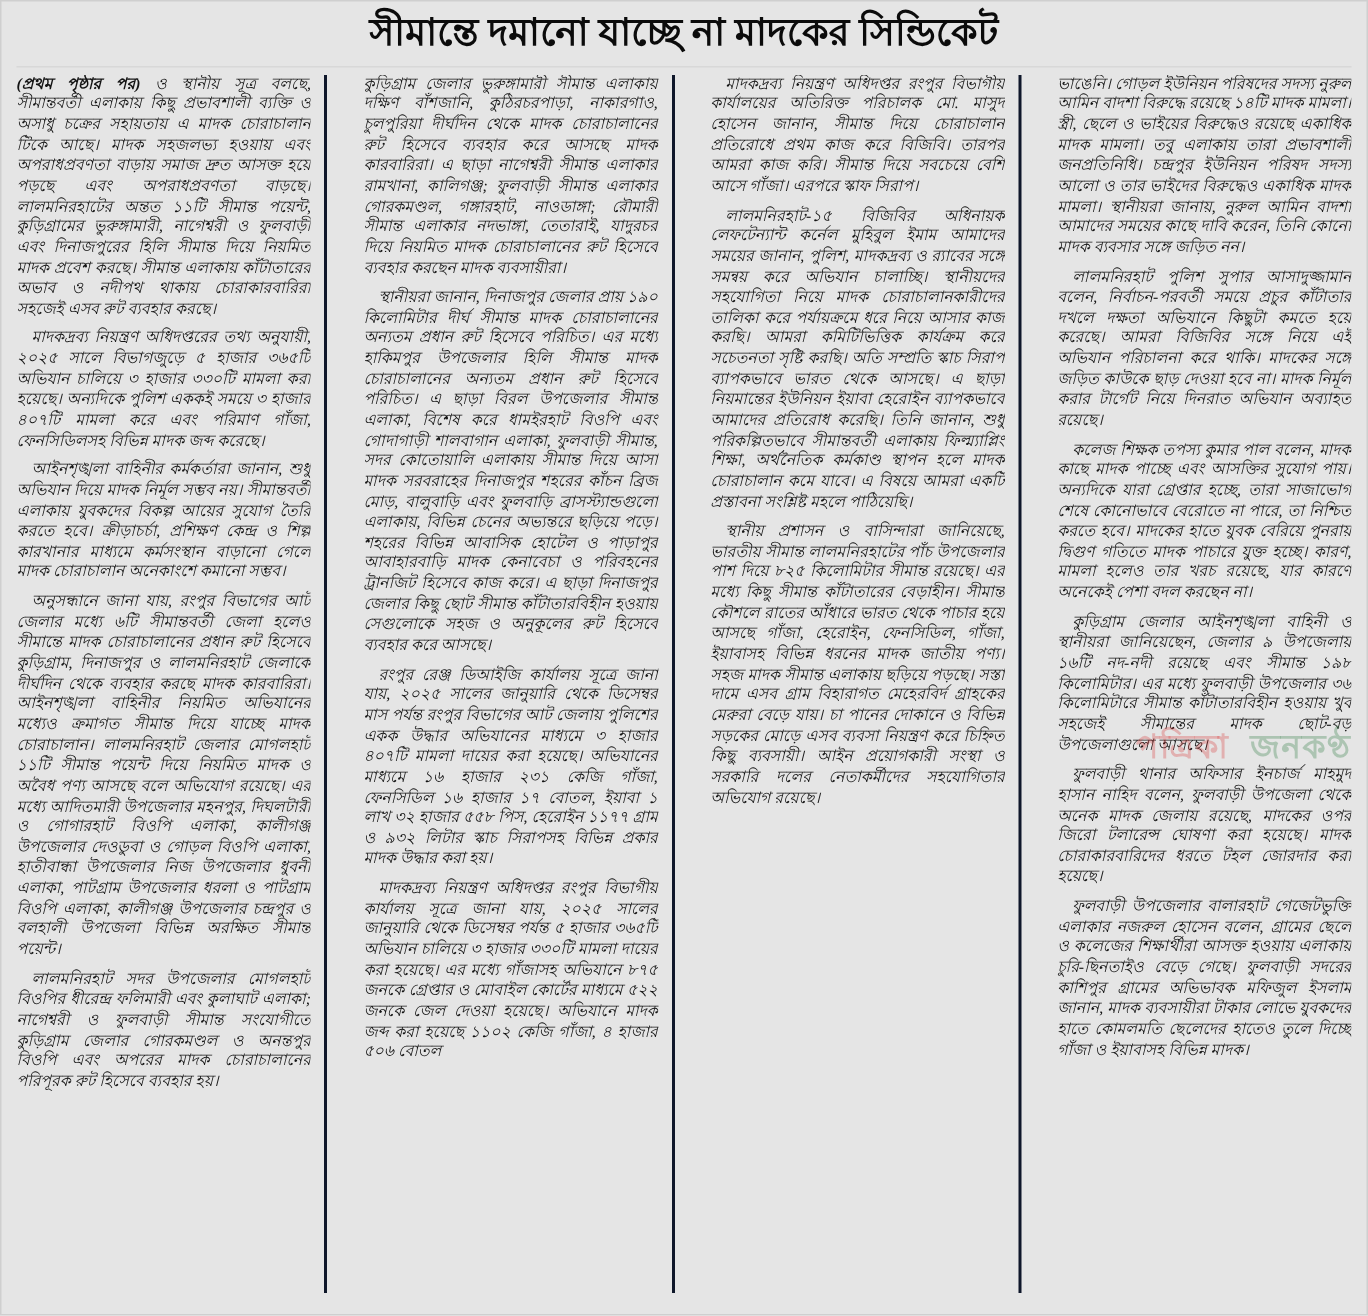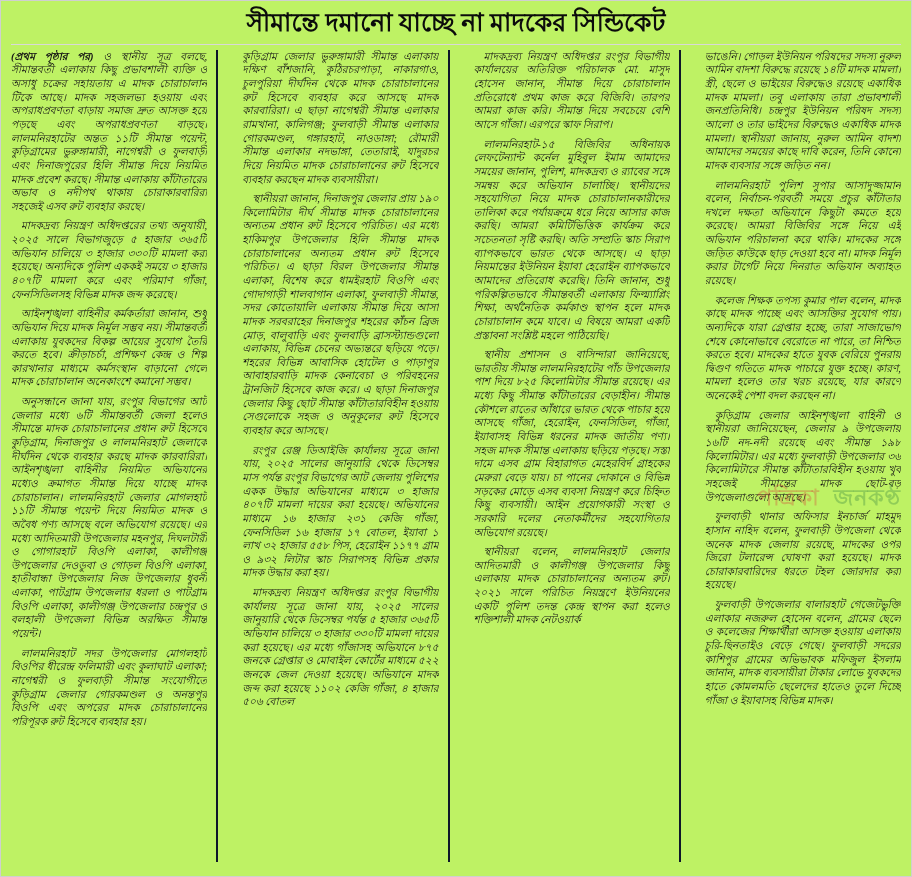--- a/index.html
+++ b/index.html
@@ -12,21 +12,21 @@
     height: 877px;
     font-family: "Liberation Serif", serif;
     color: #111111;
     overflow: hidden;
   }
   .page {
     position: relative;
     width: 912px;
     height: 877px;
     box-sizing: border-box;
-    background: #bef264;
+    background: #e5e5e5;
     border: 1px solid #cfcfcf;
     padding: 6px 10px 8px 10px;
   }
   .headline {
     text-align: center;
     font-size: 25px;
     font-weight: bold;
     letter-spacing: 0.2px;
     line-height: 1.15;
     margin: 2px 0 6px 0;
@@ -112,21 +112,20 @@
       <p class="noindent">কুড়িগ্রাম জেলার ভুরুঙ্গামারী সীমান্ত এলাকায় দক্ষিণ বাঁশজানি, কুঠিরচরপাড়া, নাকারগাও, চুলপুরিয়া দীর্ঘদিন থেকে মাদক চোরাচালানের রুট হিসেবে ব্যবহার করে আসছে মাদক কারবারিরা। এ ছাড়া নাগেশ্বরী সীমান্ত এলাকার রামখানা, কালিগঞ্জ; ফুলবাড়ী সীমান্ত এলাকার গোরকমণ্ডল, গঙ্গারহাট, নাওডাঙ্গা; রৌমারী সীমান্ত এলাকার নদভাঙ্গা, তেতারাই, যাদুরচর দিয়ে নিয়মিত মাদক চোরাচালানের রুট হিসেবে ব্যবহার করছেন মাদক ব্যবসায়ীরা।</p>
       <p>স্থানীয়রা জানান, দিনাজপুর জেলার প্রায় ১৯০ কিলোমিটার দীর্ঘ সীমান্ত মাদক চোরাচালানের অন্যতম প্রধান রুট হিসেবে পরিচিত। এর মধ্যে হাকিমপুর উপজেলার হিলি সীমান্ত মাদক চোরাচালানের অন্যতম প্রধান রুট হিসেবে পরিচিত। এ ছাড়া বিরল উপজেলার সীমান্ত এলাকা, বিশেষ করে ধামইরহাট বিওপি এবং গোদাগাড়ী শালবাগান এলাকা, ফুলবাড়ী সীমান্ত, সদর কোতোয়ালি এলাকায় সীমান্ত দিয়ে আসা মাদক সরবরাহের দিনাজপুর শহরের কাঁচন ব্রিজ মোড়, বালুবাড়ি এবং ফুলবাড়ি ব্রাসস্ট্যান্ডগুলো এলাকায়, বিভিন্ন চেনের অভ্যন্তরে ছড়িয়ে পড়ে। শহরের বিভিন্ন আবাসিক হোটেল ও পাড়াপুর আবাহারবাড়ি মাদক কেনাবেচা ও পরিবহনের ট্রানজিট হিসেবে কাজ করে। এ ছাড়া দিনাজপুর জেলার কিছু ছোট সীমান্ত কাঁটাতারবিহীন হওয়ায় সেগুলোকে সহজ ও অনুকূলের রুট হিসেবে ব্যবহার করে আসছে।</p>
       <p>রংপুর রেঞ্জ ডিআইজি কার্যালয় সূত্রে জানা যায়, ২০২৫ সালের জানুয়ারি থেকে ডিসেম্বর মাস পর্যন্ত রংপুর বিভাগের আট জেলায় পুলিশের একক উদ্ধার অভিযানের মাধ্যমে ৩ হাজার ৪০৭টি মামলা দায়ের করা হয়েছে। অভিযানের মাধ্যমে ১৬ হাজার ২৩১ কেজি গাঁজা, ফেনসিডিল ১৬ হাজার ১৭ বোতল, ইয়াবা ১ লাখ ৩২ হাজার ৫৫৮ পিস, হেরোইন ১১৭৭ গ্রাম ও ৯৩২ লিটার স্কাচ সিরাপসহ বিভিন্ন প্রকার মাদক উদ্ধার করা হয়।</p>
       <p>মাদকদ্রব্য নিয়ন্ত্রণ অধিদপ্তর রংপুর বিভাগীয় কার্যালয় সূত্রে জানা যায়, ২০২৫ সালের জানুয়ারি থেকে ডিসেম্বর পর্যন্ত ৫ হাজার ৩৬৫টি অভিযান চালিয়ে ৩ হাজার ৩৩০টি মামলা দায়ের করা হয়েছে। এর মধ্যে গাঁজাসহ অভিযানে ৮৭৫ জনকে গ্রেপ্তার ও মোবাইল কোর্টের মাধ্যমে ৫২২ জনকে জেল দেওয়া হয়েছে। অভিযানে মাদক জব্দ করা হয়েছে ১১০২ কেজি গাঁজা, ৪ হাজার ৫০৬ বোতল</p>
     </div>
 
     <div class="col">
       <p>মাদকদ্রব্য নিয়ন্ত্রণ অধিদপ্তর রংপুর বিভাগীয় কার্যালয়ের অতিরিক্ত পরিচালক মো. মাসুদ হোসেন জানান, সীমান্ত দিয়ে চোরাচালান প্রতিরোধে প্রথম কাজ করে বিজিবি। তারপর আমরা কাজ করি। সীমান্ত দিয়ে সবচেয়ে বেশি আসে গাঁজা। এরপরে স্কাফ সিরাপ।</p>
       <p>লালমনিরহাট-১৫ বিজিবির অধিনায়ক লেফটেন্যান্ট কর্নেল মুহিবুল ইমাম আমাদের সময়ের জানান, পুলিশ, মাদকদ্রব্য ও র‍্যাবের সঙ্গে সমন্বয় করে অভিযান চালাচ্ছি। স্থানীয়দের সহযোগিতা নিয়ে মাদক চোরাচালানকারীদের তালিকা করে পর্যায়ক্রমে ধরে নিয়ে আসার কাজ করছি। আমরা কমিটিভিত্তিক কার্যক্রম করে সচেতনতা সৃষ্টি করছি। অতি সম্প্রতি স্কাচ সিরাপ ব্যাপকভাবে ভারত থেকে আসছে। এ ছাড়া নিয়মান্তের ইউনিয়ন ইয়াবা হেরোইন ব্যাপকভাবে আমাদের প্রতিরোধ করেছি। তিনি জানান, শুধু পরিকল্পিতভাবে সীমান্তবর্তী এলাকায় ফিল্ম্যাপ্লিং শিক্ষা, অর্থনৈতিক কর্মকাণ্ড স্থাপন হলে মাদক চোরাচালান কমে যাবে। এ বিষয়ে আমরা একটি প্রস্তাবনা সংশ্লিষ্ট মহলে পাঠিয়েছি।</p>
       <p>স্থানীয় প্রশাসন ও বাসিন্দারা জানিয়েছে, ভারতীয় সীমান্ত লালমনিরহাটের পাঁচ উপজেলার পাশ দিয়ে ৮২৫ কিলোমিটার সীমান্ত রয়েছে। এর মধ্যে কিছু সীমান্ত কাঁটাতারের বেড়াহীন। সীমান্ত কৌশলে রাতের আঁধারে ভারত থেকে পাচার হয়ে আসছে গাঁজা, হেরোইন, ফেনসিডিল, গাঁজা, ইয়াবাসহ বিভিন্ন ধরনের মাদক জাতীয় পণ্য। সহজ মাদক সীমান্ত এলাকায় ছড়িয়ে পড়ছে। সস্তা দামে এসব গ্রাম বিহারাগত মেহেরবির্দ গ্রাহকের মেরুরা বেড়ে যায়। চা পানের দোকানে ও বিভিন্ন সড়কের মোড়ে এসব ব্যবসা নিয়ন্ত্রণ করে চিহ্নিত কিছু ব্যবসায়ী। আইন প্রয়োগকারী সংস্থা ও সরকারি দলের নেতাকর্মীদের সহযোগিতার অভিযোগ রয়েছে।</p>
-      <p>স্থানীয়রা বলেন, লালমনিরহাট জেলার আদিতমারী ও কালীগঞ্জ উপজেলার কিছু এলাকায় মাদক চোরাচালানের অন্যতম রুট। ২০২১ সালে পরিচিত নিয়ন্ত্রণে ইউনিয়নের একটি পুলিশ তদন্ত কেন্দ্র স্থাপন করা হলেও শক্তিশালী মাদক নেটওয়ার্ক</p>
     </div>
 
     <div class="col">
       <p class="noindent">ভাঙেনি। গোড়ল ইউনিয়ন পরিষদের সদস্য নুরুল আমিন বাদশা বিরুদ্ধে রয়েছে ১৪টি মাদক মামলা। স্ত্রী, ছেলে ও ভাইয়ের বিরুদ্ধেও রয়েছে একাধিক মাদক মামলা। তবু এলাকায় তারা প্রভাবশালী জনপ্রতিনিধি। চন্দ্রপুর ইউনিয়ন পরিষদ সদস্য আলো ও তার ভাইদের বিরুদ্ধেও একাধিক মাদক মামলা। স্থানীয়রা জানায়, নুরুল আমিন বাদশা আমাদের সময়ের কাছে দাবি করেন, তিনি কোনো মাদক ব্যবসার সঙ্গে জড়িত নন।</p>
       <p>লালমনিরহাট পুলিশ সুপার আসাদুজ্জামান বলেন, নির্বাচন-পরবর্তী সময়ে প্রচুর কাঁটাতার দখলে দক্ষতা অভিযানে কিছুটা কমতে হয়ে করেছে। আমরা বিজিবির সঙ্গে নিয়ে এই অভিযান পরিচালনা করে থাকি। মাদকের সঙ্গে জড়িত কাউকে ছাড় দেওয়া হবে না। মাদক নির্মূল করার টার্গেট নিয়ে দিনরাত অভিযান অব্যাহত রয়েছে।</p>
       <p>কলেজ শিক্ষক তপস্য কুমার পাল বলেন, মাদক কাছে মাদক পাচ্ছে এবং আসক্তির সুযোগ পায়। অন্যদিকে যারা গ্রেপ্তার হচ্ছে, তারা সাজাভোগ শেষে কোনোভাবে বেরোতে না পারে, তা নিশ্চিত করতে হবে। মাদকের হাতে যুবক বেরিয়ে পুনরায় দ্বিগুণ গতিতে মাদক পাচারে যুক্ত হচ্ছে। কারণ, মামলা হলেও তার খরচ রয়েছে, যার কারণে অনেকেই পেশা বদল করছেন না।</p>
       <p>কুড়িগ্রাম জেলার আইনশৃঙ্খলা বাহিনী ও স্থানীয়রা জানিয়েছেন, জেলার ৯ উপজেলায় ১৬টি নদ-নদী রয়েছে এবং সীমান্ত ১৯৮ কিলোমিটার। এর মধ্যে ফুলবাড়ী উপজেলার ৩৬ কিলোমিটারে সীমান্ত কাঁটাতারবিহীন হওয়ায় খুব সহজেই সীমান্তের মাদক ছোট-বড় উপজেলাগুলো আসছে।</p>
       <p>ফুলবাড়ী থানার অফিসার ইনচার্জ মাহমুদ হাসান নাহিদ বলেন, ফুলবাড়ী উপজেলা থেকে অনেক মাদক জেলায় রয়েছে, মাদকের ওপর জিরো টলারেন্স ঘোষণা করা হয়েছে। মাদক চোরাকারবারিদের ধরতে টহল জোরদার করা হয়েছে।</p>
       <p>ফুলবাড়ী উপজেলার বালারহাট গেজেটভুক্তি এলাকার নজরুল হোসেন বলেন, গ্রামের ছেলে ও কলেজের শিক্ষার্থীরা আসক্ত হওয়ায় এলাকায় চুরি-ছিনতাইও বেড়ে গেছে। ফুলবাড়ী সদরের কাশিপুর গ্রামের অভিভাবক মফিজুল ইসলাম জানান, মাদক ব্যবসায়ীরা টাকার লোভে যুবকদের হাতে কোমলমতি ছেলেদের হাতেও তুলে দিচ্ছে গাঁজা ও ইয়াবাসহ বিভিন্ন মাদক।</p>
     </div>

